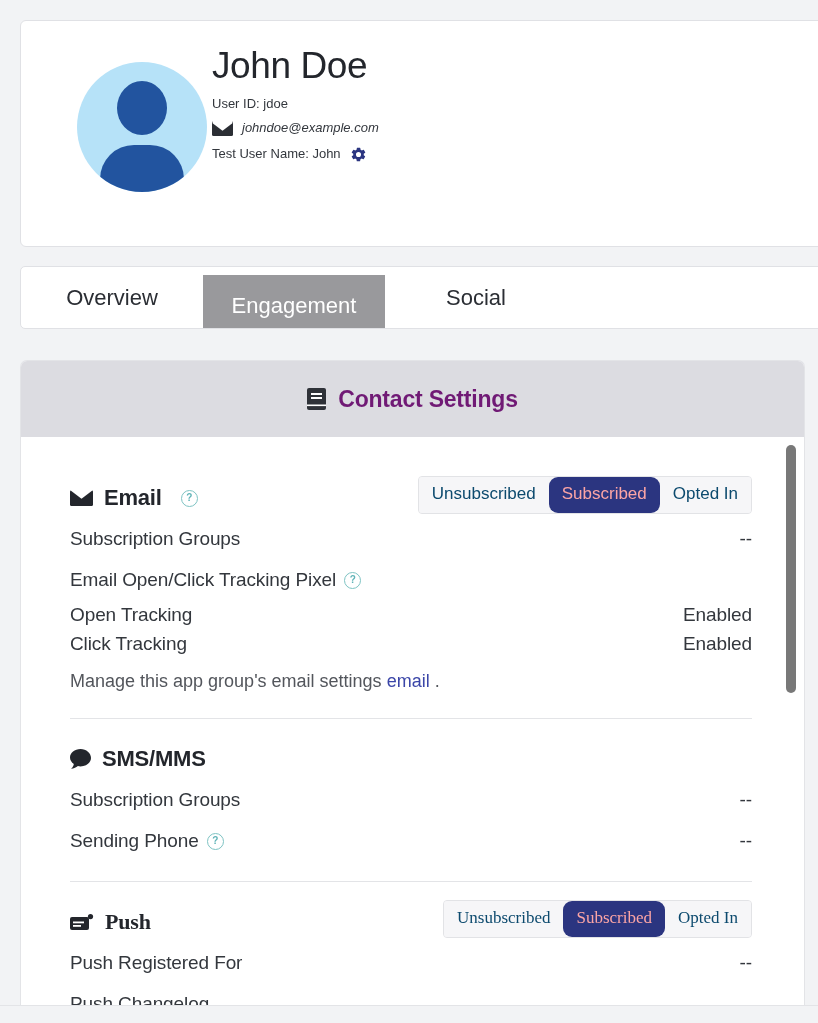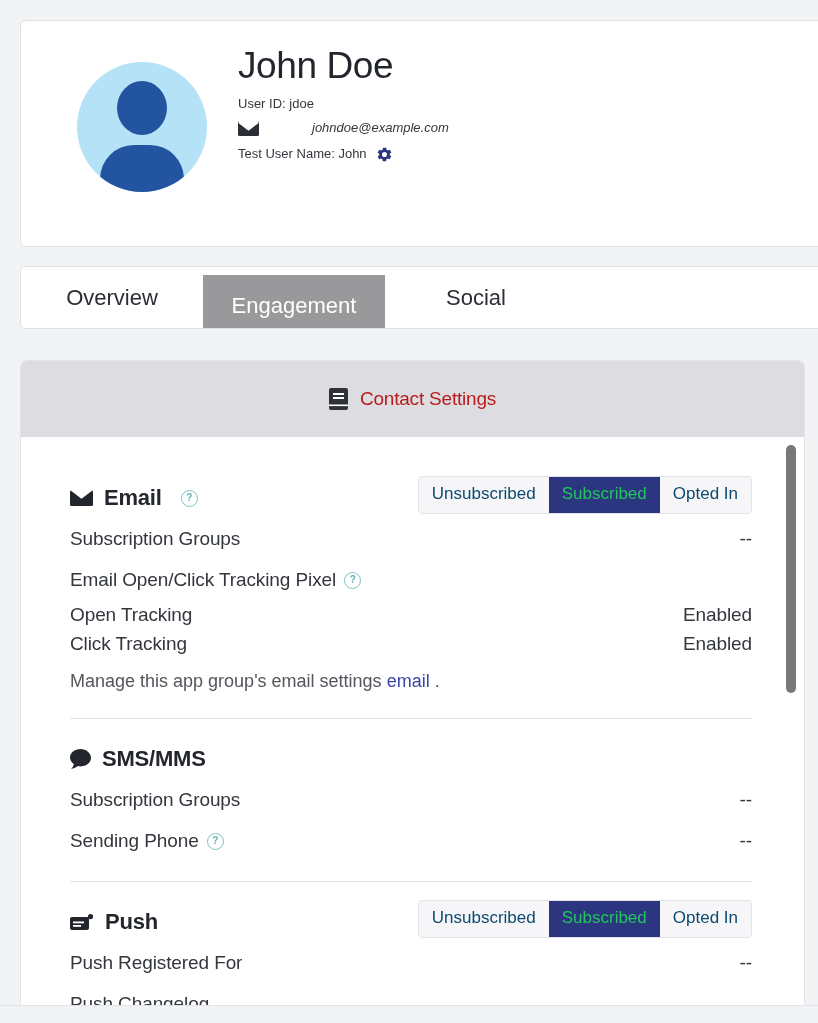--- a/index.html
+++ b/index.html
@@ -70,42 +70,41 @@
     left: 50%;
     top: 83px;
     transform: translateX(-50%);
     width: 84px;
     height: 64px;
     border-radius: 34px 34px 26px 26px;
     background: #22549f;
   }
 
   .profile-info {
-    margin-left: 26px;
     margin-top: 24px;
   }
 
   .profile-name {
     font-size: 37px;
     font-weight: 400;
     letter-spacing: -0.4px;
     color: #23262c;
     line-height: 1.14;
   }
 
   .profile-line {
     font-size: 13px;
     color: #33373d;
     margin-top: 9px;
     display: flex;
     align-items: center;
     line-height: 1.25;
   }
 
-  .profile-line.email-line { margin-top: 8px; gap: 44px; }
+  .profile-line.email-line { margin-top: 8px; }
 
   .profile-line .email-text {
     font-style: italic;
     margin-left: 9px;
   }
 
   .icon-envelope-dark {
     display: inline-block;
     width: 21px;
     height: 15px;
@@ -173,23 +172,23 @@
   .panel-header {
     height: 76px;
     background: #dcdce1;
     display: flex;
     align-items: center;
     justify-content: center;
     gap: 12px;
   }
 
   .panel-header-title {
-    font-size: 19px;
-    font-weight: normal;
-    color: #b91c1c;
+    font-size: 23px;
+    font-weight: bold;
+    color: #701a75;
     letter-spacing: -0.2px;
   }
 
   .book-icon {
     width: 19px;
     height: 22px;
     flex: 0 0 auto;
   }
 
   .panel-body {
@@ -267,21 +266,22 @@
     background: #f6f6f8;
     border: none;
     font-family: inherit;
     cursor: pointer;
     white-space: nowrap;
     line-height: 1.22;
   }
 
   .seg-btn.selected {
     background: #2b3580;
-    color: #22c55e;
+    color: #fca5a5;
+    border-radius: 9px;
   }
 
   
   .kv-row {
     display: flex;
     align-items: center;
     justify-content: space-between;
     font-size: 19px;
     color: #33373d;
     padding: 10px 0 9px;
@@ -480,21 +480,21 @@
         <div class="kv-row">
           <span class="label">
             <span>Sending Phone</span>
             <span class="help-badge">?</span>
           </span>
           <span class="value">--</span>
         </div>
 
         <div class="divider"></div>
 
-        <div class="section-head" style="margin-top:20px;">
+        <div class="section-head" style="margin-top:20px;font-family:Liberation Serif, serif;">
           <div class="section-title">
             <span class="glyph">
               <svg width="24" height="17" viewBox="0 0 24 17" aria-hidden="true">
                 <rect x="0" y="3" width="19" height="13" rx="2" fill="#23262c"></rect>
                 <rect x="3" y="7.5" width="11" height="1.8" fill="#ffffff"></rect>
                 <rect x="3" y="11" width="8" height="1.8" fill="#ffffff"></rect>
                 <circle cx="20.5" cy="2.6" r="2.6" fill="#23262c"></circle>
               </svg>
             </span>
             <span>Push</span>

